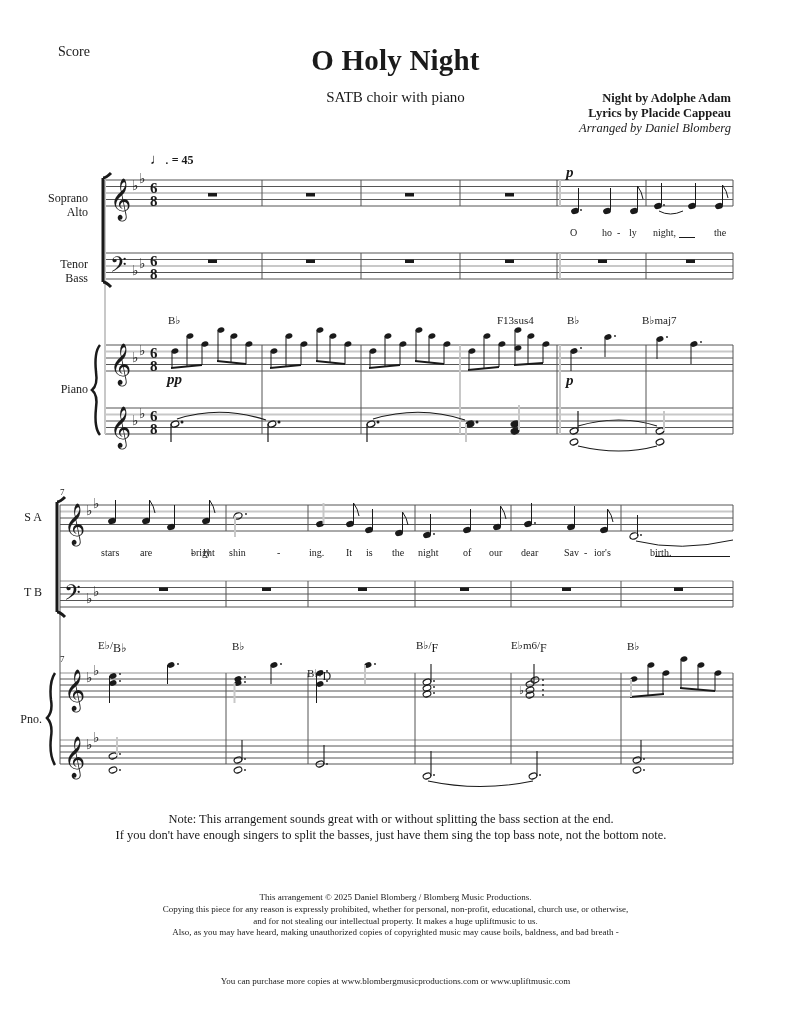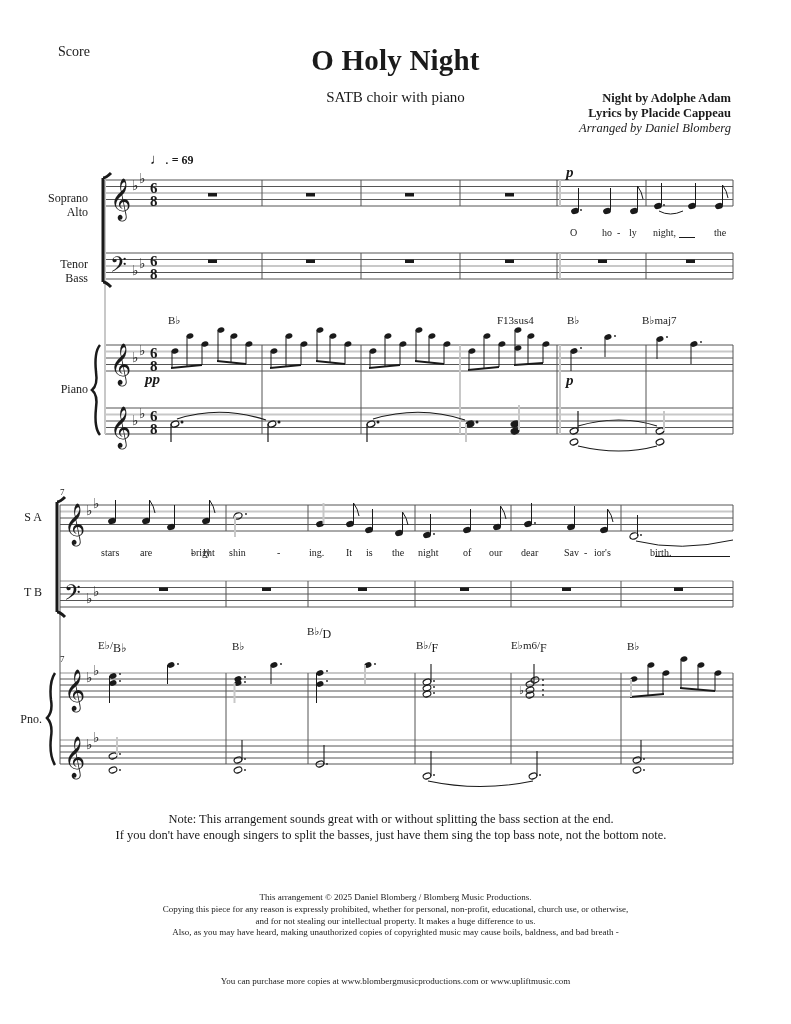--- a/index.html
+++ b/index.html
@@ -29,21 +29,21 @@
 <div class="abs score-label">Score</div>
 <div class="abs title">O Holy Night</div>
 <div class="abs subtitle">SATB choir with piano</div>
 <div class="abs credits">
   <div class="b">Night by Adolphe Adam</div>
   <div class="b">Lyrics by Placide Cappeau</div>
   <div class="i">Arranged by Daniel Blomberg</div>
 </div>
 <div class="abs tempo">
   <span class="note">♩.</span>
-  <span>= 69</span>
+  <span>= 45</span>
 </div>
 
 <svg width="791" height="800" viewBox="0 0 791 800">
   <defs>
     <g id="staff5">
       <line x1="0" y1="0" x2="1" y2="0"></line>
     </g>
   </defs>
   <g stroke="#555" stroke-width="1" fill="none">
 
@@ -499,21 +499,21 @@
   <div>Soprano</div>
   <div>Alto</div>
 </div>
 <div class="abs inst" style="left:30px; width:58px; top:257px;">
   <div>Tenor</div>
   <div>Bass</div>
 </div>
 <div class="abs inst" style="left:30px; width:58px; top:382px;">Piano</div>
 
 <div class="abs dyn" style="left:566px; top:164px;">p</div>
-<div class="abs dyn" style="left:145px; top:371px;">pp</div>
+<div class="abs dyn" style="left:167px; top:371px;">pp</div>
 <div class="abs dyn" style="left:566px; top:372px;">p</div>
 
 <div class="abs chord" style="left:168px; top:314px;">B♭</div>
 <div class="abs chord" style="left:497px; top:314px;">F13sus4</div>
 <div class="abs chord" style="left:567px; top:314px;">B♭</div>
 <div class="abs chord" style="left:642px; top:314px;">B♭maj7</div>
 
 <div class="abs lyric" style="left:570px; top:227px;">O</div>
 <div class="abs lyric" style="left:602px; top:227px;">ho</div>
 <div class="abs lyric" style="left:617px; top:227px;">-</div>
@@ -523,21 +523,21 @@
 <div class="abs lyric" style="left:714px; top:227px;">the</div>
 
 <div class="abs measnum" style="left:60px; top:487px;">7</div>
 <div class="abs measnum" style="left:60px; top:654px;">7</div>
 <div class="abs inst" style="left:10px; width:32px; top:510px;">S A</div>
 <div class="abs inst" style="left:10px; width:32px; top:585px;">T B</div>
 <div class="abs inst" style="left:10px; width:32px; top:712px;">Pno.</div>
 
 <div class="abs chord" style="left:98px; top:638px;"><span>E♭</span>/<span style="font-size:12px; position:relative; top:3px;">B♭</span></div>
 <div class="abs chord" style="left:232px; top:640px;">B♭</div>
-<div class="abs chord" style="left:307px; top:624px;"><span>B♭</span>/<span style="font-size:12px; position:relative; top:3px;">D</span></div>
+<div class="abs chord" style="left:307px; top:666px;"><span>B♭</span>/<span style="font-size:12px; position:relative; top:3px;">D</span></div>
 <div class="abs chord" style="left:416px; top:638px;"><span>B♭</span>/<span style="font-size:12px; position:relative; top:3px;">F</span></div>
 <div class="abs chord" style="left:511px; top:638px;"><span>E♭m6</span>/<span style="font-size:12px; position:relative; top:3px;">F</span></div>
 <div class="abs chord" style="left:627px; top:640px;">B♭</div>
 
 <div class="abs lyric" style="left:101px; top:547px;">stars</div>
 <div class="abs lyric" style="left:140px; top:547px;">are</div>
 <div class="abs lyric" style="left:159px; top:547px;margin-left:32px;">bright</div>
 <div class="abs lyric" style="left:191px; top:547px;">-</div>
 <div class="abs lyric" style="left:203px; top:547px;">ly</div>
 <div class="abs lyric" style="left:229px; top:547px;">shin</div>
@@ -557,16 +557,16 @@
 <div class="abs" style="left:655px; top:556px; width:75px; border-top:1px solid #1a1a1a;"></div>
 
 <div class="abs note-text" style="top:811px;">
   <div>Note: This arrangement sounds great with or without splitting the bass section at the end.</div>
   <div>If you don't have enough singers to split the basses, just have them sing the top bass note, not the bottom note.</div>
 </div>
 
 <div class="abs copyright" style="top:892px;">
   <div>This arrangement © 2025 Daniel Blomberg / Blomberg Music Productions.</div>
   <div>Copying this piece for any reason is expressly prohibited, whether for personal, non-profit, educational, church use, or otherwise,</div>
-  <div>and for not stealing our intellectual property. It makes a huge difference to us.</div>
+  <div>and for not stealing our intellectual property. It makes a huge upliftmusic to us.</div>
   <div>Also, as you may have heard, making unauthorized copies of copyrighted music may cause boils, baldness, and bad breath -</div>
 </div>
 <div class="abs copyright" style="top:976px;">You can purchase more copies at www.blombergmusicproductions.com or www.upliftmusic.com</div>
 
 </body></html>

